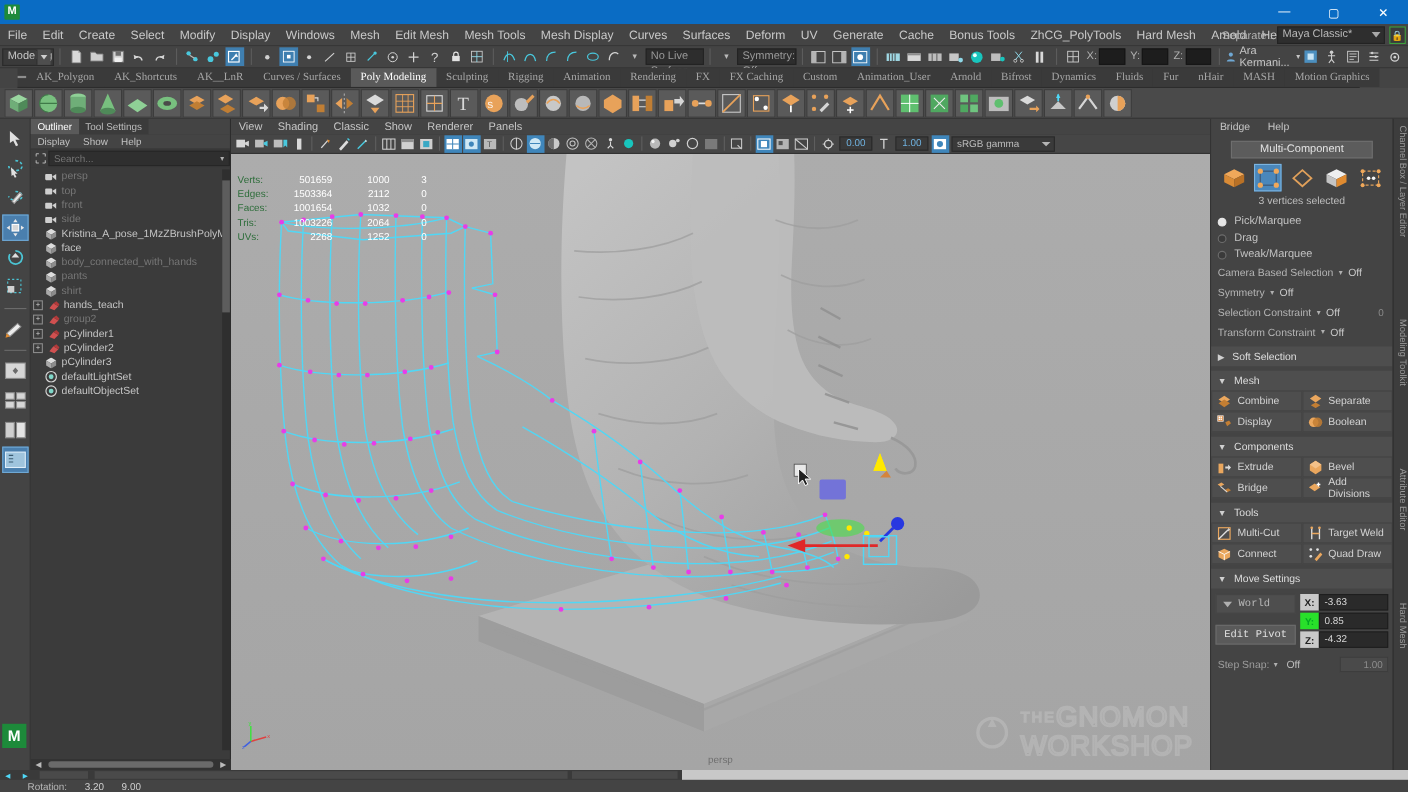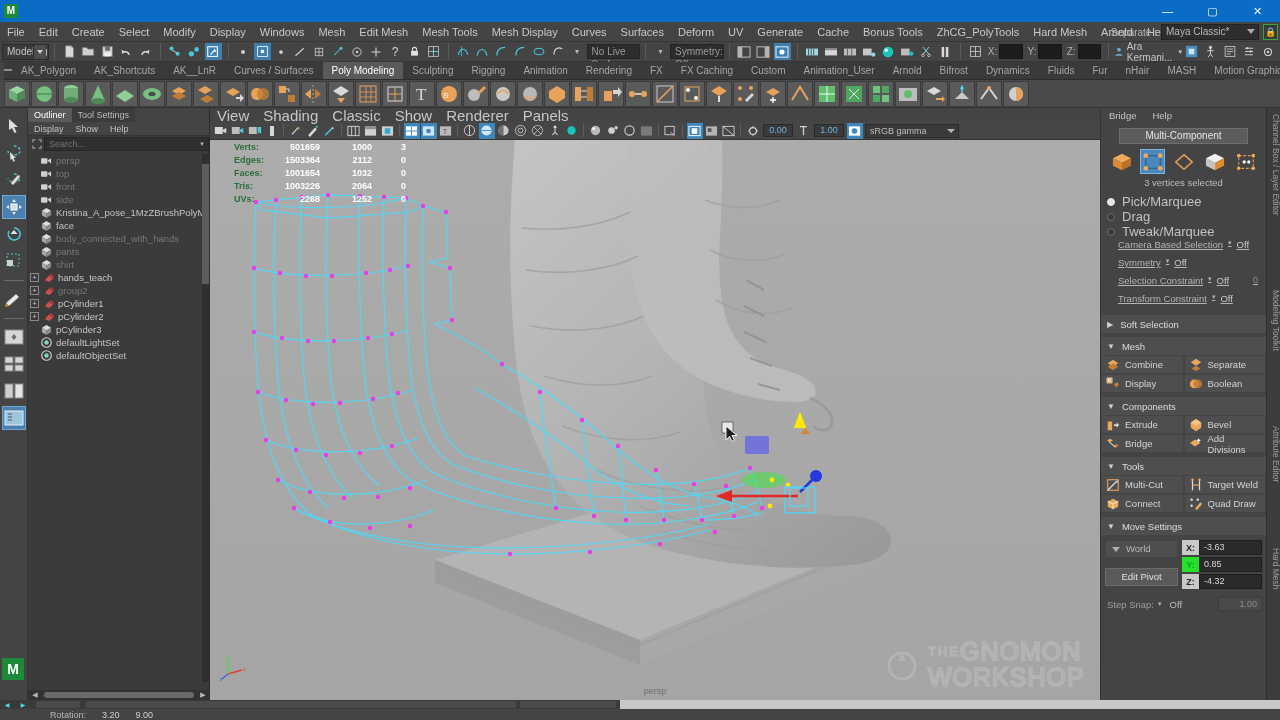--- a/index.html
+++ b/index.html
@@ -72,23 +72,24 @@
   .txtfield {
     height:15px; background:#2d2d2d; border:1px solid #232323; color:#9a9a9a;
     font-size:10px; line-height:13px; padding-left:4px;
   }
   .numfield { width:46px; height:15px; background:#1d1d1d; border:1px solid #161616; margin:0 2px; }
   .axlabel { font-size:10px; color:#b0b0b0; margin-left:3px; }
   .userbox { display:flex; align-items:center; font-size:10px; color:#c6c6c6; }
 
   
   .shelftabs {
-    position:absolute; left:4px; top:62px; width:1220px; height:18px;
+    position:absolute; left:16px; top:62px; width:1220px; height:18px;
     background:#3a3a3a; display:flex; align-items:flex-end;
     border-bottom:1px solid #2c2c2c;
+    font-family:Liberation Serif, serif;
   }
   .shelftabs .grip { width:14px; height:18px; display:flex; align-items:center; justify-content:center; }
   .shelftabs .grip i { display:block; width:8px; height:2px; background:#8d8d8d; }
   .shelftab {
     height:17px; padding:0 9px; font-size:10px; color:#a6a6a6; line-height:17px;
     background:#3a3a3a; white-space:nowrap;
   }
   .shelftab.active { background:#5a5a5a; color:#ffffff; }
 
   
@@ -147,36 +148,36 @@
   }
   .ol-row .oicon { width:13px; flex:none; display:flex; align-items:center; justify-content:center; margin-right:3px; }
   .ol-row .olabel { color:#c4c4c4; }
   .ol-row.dim .olabel { color:#777777; }
   .ol-scroll { position:absolute; right:0; top:46px; width:7px; bottom:18px; background:#2f2f2f; }
   .ol-scroll .thumb { position:absolute; top:10px; left:0; width:7px; height:120px; background:#5d5d5d; }
 
   
   .vp-wrap { position:absolute; left:210px; top:108px; width:890px; height:592px; background:#2b2b2b; }
   .vp-menu { height:14px; display:flex; align-items:center; background:#444; }
-  .vp-menu span { font-size:15px; padding:0 7px; color:#c6c6c6; }
+  .vp-menu span { font-size:10px; padding:0 7px; color:#c6c6c6; }
   .vp-toolbar { height:18px; display:flex; align-items:center; background:#464646; padding-left:2px;
                 border-bottom:1px solid #333; }
   .vbtn { width:16px; height:16px; margin:0 0.5px; flex:none;
           display:flex; align-items:center; justify-content:center; }
   .vbtn.on { background:#3f86bb; }
   .vsep { width:1px; height:13px; background:#5e5e5e; margin:0 3px; flex:none; }
   .vnum { width:30px; height:13px; background:#3a3a3a; border:1px solid #2a2a2a; color:#6fb2e0;
           font-size:9px; text-align:center; line-height:11px; margin:0 2px; }
   .gamma-box { width:94px; height:14px; background:#3a3a3a; border:1px solid #2a2a2a; color:#bdbdbd;
                font-size:9px; padding-left:4px; line-height:12px; position:relative; margin-left:2px; }
   .gamma-box .arr { position:absolute; right:3px; top:4px; border-left:4px solid transparent;
                     border-right:4px solid transparent; border-top:4px solid #b5b5b5; }
   .vp-canvas { position:absolute; left:0; top:32px; right:0; bottom:0; overflow:hidden; }
 
-  .hud { position:absolute; left:4px; top:0; font-size:9px; color:#2f6b38; font-weight:bold;margin-left:18px; }
+  .hud { position:absolute; left:4px; top:16px; font-size:9px; color:#2f6b38; font-weight:normal; }
   .hud table { border-collapse:collapse; }
   .hud td { padding:0 2px; height:13px; font-size:9px; }
   .hud .lbl { color:#2d6d3a; text-align:left; width:36px; }
   .hud .v1 { color:#ffffff; text-align:right; width:54px; }
   .hud .v2 { color:#ffffff; text-align:right; width:52px; }
   .hud .v3 { color:#ffffff; text-align:right; width:34px; }
 
   .vp-camlabel { position:absolute; left:0; right:0; bottom:4px; text-align:center;
                  font-size:9px; color:#6f6f6f; }
   .axis-gizmo { position:absolute; left:10px; bottom:18px; width:30px; height:30px; }
@@ -193,44 +194,44 @@
             color:#e4e4e4; font-size:10px; text-align:center; line-height:14px; }
   .comp-row { display:flex; justify-content:space-between; padding:5px 8px 0 8px; }
   .comp-btn { width:25px; height:25px; display:flex; align-items:center; justify-content:center; }
   .comp-btn.on { background:#4a87bb; border:1px solid #7bb4e0; }
   .selinfo { text-align:center; font-size:9.5px; color:#bdbdbd; margin-top:3px; }
 
   .radio-row { display:flex; align-items:center; height:15px; padding-left:6px; }
   .radio { width:8px; height:8px; border-radius:50%; background:#3a3a3a; border:1px solid #6d6d6d;
            margin-right:7px; flex:none; }
   .radio.on { background:#e6e6e6; border-color:#e6e6e6; }
-  .radio-row .rl { font-size:13px; color:#c2c2c2; }
+  .radio-row .rl { font-size:10px; color:#c2c2c2; }
   .chk-row { display:flex; align-items:center; height:16px; padding-left:6px; }
   .chk { width:10px; height:10px; background:#3a3a3a; border:1px solid #707070; margin-right:6px;
          flex:none; position:relative; }
   .chk.on::after { content:"✓"; position:absolute; left:0.5px; top:-2px; font-size:9px; color:#e8e8e8; }
   .chk-row .cl { font-size:9.5px; color:#c2c2c2; }
 
-  .opt-row { display:flex; align-items:flex-start; height:18px; padding-left:17px; font-size:9.5px; color:#b4b4b4;text-decoration:underline; }
+  .opt-row { display:flex; align-items:center; height:18px; padding-left:6px; font-size:9.5px; color:#b4b4b4; }
   .opt-row .caret { margin:0 5px; font-size:7px; color:#b0b0b0; }
   .opt-row .val { color:#c9c9c9; }
   .opt-row .trail { margin-left:auto; padding-right:8px; color:#8a8a8a; font-size:9px; }
 
   .sect { height:18px; display:flex; align-items:center; background:#4e4e4e; margin-top:4px; padding-left:6px; }
   .sect .tri { font-size:8px; color:#d0d0d0; margin-right:7px; }
   .sect .st { font-size:9.5px; color:#dedede; }
 
   .grid2 { display:flex; }
   .gbtn { flex:1; height:19px; display:flex; align-items:center; background:#4e4e4e;
           border:1px solid #444; font-size:9.5px; color:#d4d4d4; padding-left:3px; }
   .gbtn .gi { width:16px; height:16px; display:flex; align-items:center; justify-content:center;
               margin-right:4px; flex:none; }
 
   .mv-row { display:flex; padding:5px 4px 0 4px; }
-  .mv-left { flex:1; padding-right:4px; }
+  .mv-left { flex:1; padding-right:4px;font-family:Liberation Mono, monospace; }
   .wsel { height:18px; background:#4e4e4e; border:1px solid #444; font-size:9.5px; color:#b9b9b9;
           line-height:16px; padding-left:20px; position:relative; }
   .wsel .ca { position:absolute; left:6px; top:6px; border-left:4px solid transparent;
               border-right:4px solid transparent; border-top:5px solid #b0b0b0; }
   .pivot-btn { height:18px; background:#5a5a5a; border:1px solid #6b6b6b; font-size:9.5px;
                color:#e0e0e0; text-align:center; line-height:16px; margin-top:10px; }
   .mv-right { width:80px; }
   .xyz-row { display:flex; height:15px; margin-bottom:2px; }
   .xyz-lbl { width:17px; height:15px; font-size:9px; font-weight:bold; color:#111;
              display:flex; align-items:center; justify-content:center; }
@@ -249,21 +250,21 @@
   
   .vdock { position:absolute; left:1266px; top:108px; width:14px; height:592px; background:#3d3d3d;
            border-left:1px solid #2e2e2e; }
   .vlabel { position:absolute; left:0; width:14px; font-size:8.5px; color:#9b9b9b;
             writing-mode:vertical-rl; text-align:center; white-space:nowrap; }
 
   
   .timeslider { position:absolute; left:0; top:700px; width:1280px; height:9px; background:#3a3a3a; }
   .statusbar { position:absolute; left:0; top:709px; width:1280px; height:11px; background:#444444;
                display:flex; align-items:center; }
-  .statusbar .sb { font-size:9px; color:#b6b6b6; margin-left:30px;padding-left:20px; }
+  .statusbar .sb { font-size:9px; color:#b6b6b6; margin-left:5px;padding-left:20px; }
   .statusbar .sbv { font-size:9px; color:#cfcfcf; margin-left:16px; }
 
   .bottom-scroll { position:absolute; left:28px; top:690px; width:182px; height:10px; background:#333; }
 </style>
 </head>
 <body>
 
 <div id="app">
 
   <div class="titlebar">

